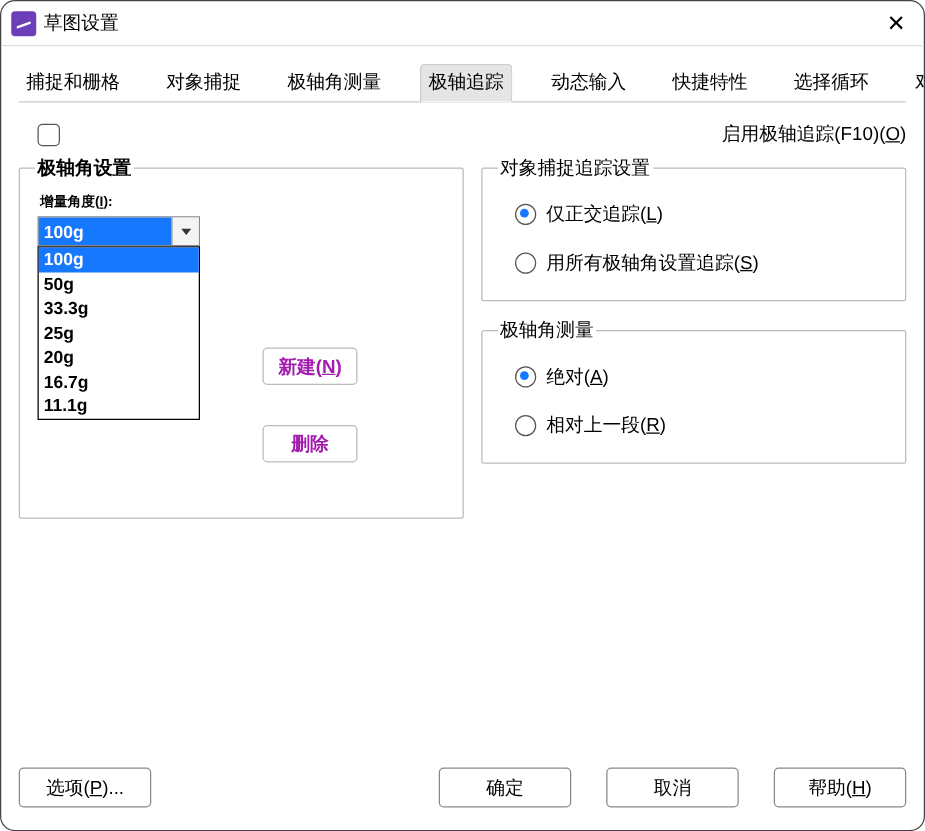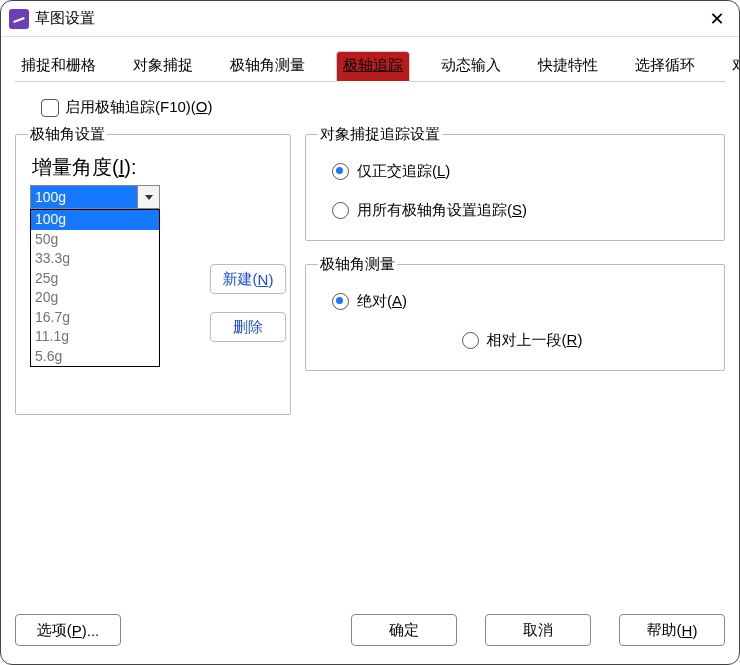--- a/index.html
+++ b/index.html
@@ -9,51 +9,51 @@
   .window { width:740px; height:665px; border:1px solid #444; border-radius:12px; background:#fff; display:flex; flex-direction:column; }
   .titlebar { display:flex; align-items:center; height:36px; padding:0 8px; border-bottom:1px solid #ddd; }
   .appicon { width:20px; height:20px; background:#6b3fb8; border-radius:3px; position:relative; margin-right:6px; }
   .appicon::after { content:""; position:absolute; left:4px; top:10px; width:12px; height:2px; background:#fff; transform:rotate(-20deg); border-radius:1px; }
   .title { font-size:15px; color:#000000; flex:0 0 auto; }
   .title-spacer { flex:1; }
   .close { width:28px; height:28px; display:flex; align-items:center; justify-content:center; font-size:18px; color:#000; }
 
   .tabs { display:flex; align-items:center; border-bottom:1px solid #ccc; margin:14px 14px 0 14px;gap:25px; }
   .tab { font-size:15px; color:#000; padding:4px 6px 6px 6px; white-space:nowrap; }
-  .tab.active { border:1px solid #ccc; border-bottom:1px solid #fff; border-radius:4px 4px 0 0; margin-bottom:-1px; background:#b91c1c;text-decoration:underline; }
+  .tab.active { border:1px solid #ccc; border-bottom:1px solid #fff; border-radius:4px 4px 0 0; margin-bottom:-1px; background:#e5e5e5; }
 
   .content { flex:1; padding:12px 14px 4px 14px; }
 
-  .checkbox-row { display:flex; align-items:center; margin:4px 0 8px 26px; }
+  .checkbox-row { display:flex; align-items:center; margin:4px 0 8px 15px;justify-content:space-between; }
   .chk { width:18px; height:18px; border:1.5px solid #555; border-radius:4px; margin-right:6px; }
   .chk-label { font-size:15px; }
 
   .columns { display:flex; gap:14px; }
-  .col-left { width:276px; }
+  .col-left { width:356px;font-weight:bold; }
   .col-right { flex:1; }
 
   fieldset { border:1px solid #bbb; border-radius:2px; margin:0 0 14px 0; padding:10px 12px 14px 12px; }
   legend { font-size:15px; padding:0 2px; }
 
-  .fld-label { font-size:20px; margin:0 0 4px 4px; display:flex; align-items:center; }
+  .fld-label { font-size:11px; margin:0 0 4px 4px; display:flex; align-items:center; }
   .u { text-decoration:underline; }
 
   .combo-wrap { position:relative; margin-left:2px; }
   .combo { width:130px; height:24px; border:1px solid #888; display:flex; align-items:stretch; background:#fff; margin-bottom:1px; }
   .combo-input { flex:1; padding:0 4px; font-size:14px; background:#1677ff; color:#fff; display:flex; align-items:center; }
   .combo-btn { width:22px; border-left:1px solid #888; display:flex; align-items:center; justify-content:center; background:#f4f4f4; }
   .chev { width:0; height:0; border-left:4px solid transparent; border-right:4px solid transparent; border-top:5px solid #333; }
 
   .dropdown { position:absolute; top:24px; left:0; width:130px; border:1px solid #000; background:#fff; z-index:5; }
-  .dd-item { font-size:14px; padding:1px 4px; color:#737373; line-height:1.25; }
+  .dd-item { font-size:14px; padding:1px 4px; color:#000000; line-height:1.25; }
   .dd-item.sel { background:#1677ff; color:#fff; }
 
   .sidebtns { position:absolute; left:194px; top:120px; display:flex; flex-direction:column; gap:18px; }
   .btn { min-width:76px; height:30px; border:1px solid #bbb; border-radius:4px; background:#fff; font-size:15px; display:flex; align-items:center; justify-content:center; color:#000; }
-  .btn.disabled { color:#1d4ed8; }
+  .btn.disabled { color:#a21caf;margin-top:14px; }
 
   .radio-row { display:flex; align-items:center; margin:8px 0 20px 14px; }
   .radio { width:17px; height:17px; border:1.5px solid #555; border-radius:50%; margin-right:8px; position:relative; }
   .radio.on::after { content:""; position:absolute; left:3px; top:3px; width:7px; height:7px; border-radius:50%; background:#1677ff; }
   .radio-label { font-size:15px; }
 
   .tall-left { min-height:290px; position:relative; }
 
   .footer { display:flex; align-items:center; padding:8px 14px 18px 14px; gap:28px; }
   .footer-spacer { flex:1; }
@@ -111,21 +111,20 @@
               </div>
             </div>
             <div class="dropdown">
               <div class="dd-item sel">100g</div>
               <div class="dd-item">50g</div>
               <div class="dd-item">33.3g</div>
               <div class="dd-item">25g</div>
               <div class="dd-item">20g</div>
               <div class="dd-item">16.7g</div>
               <div class="dd-item">11.1g</div>
-              <div class="dd-item">5.6g</div>
             </div>
           </div>
 
           <div class="sidebtns">
             <div class="btn disabled">
               <span>新建(</span>
                 <span class="u">N</span>
                 <span>)</span>
             </div>
             <div class="btn disabled">
@@ -155,21 +154,21 @@
 
         <fieldset>
           <legend>极轴角测量</legend>
 
           <div class="radio-row">
             <div class="radio on"></div>
             <span class="radio-label">
               <span>绝对(</span><span class="u">A</span><span>)</span>
             </span>
           </div>
-          <div class="radio-row" style="margin-bottom:6px;justify-content:center;">
+          <div class="radio-row" style="margin-bottom:6px;">
             <div class="radio"></div>
             <span class="radio-label">
               <span>相对上一段(</span><span class="u">R</span><span>)</span>
             </span>
           </div>
         </fieldset>
       </div>
     </div>
   </div>
 

